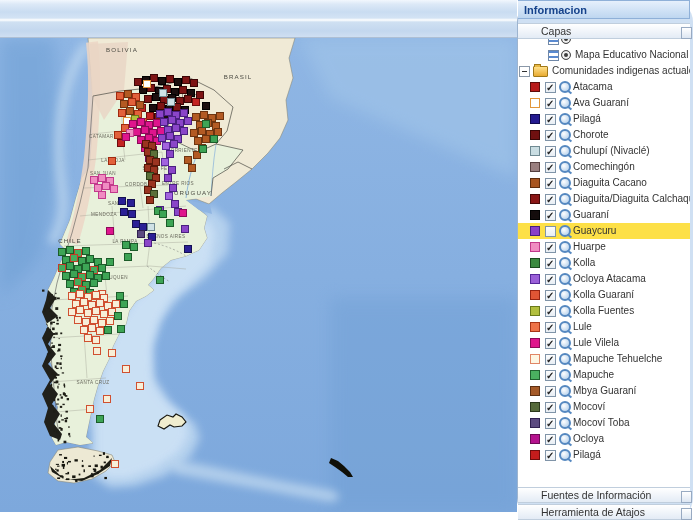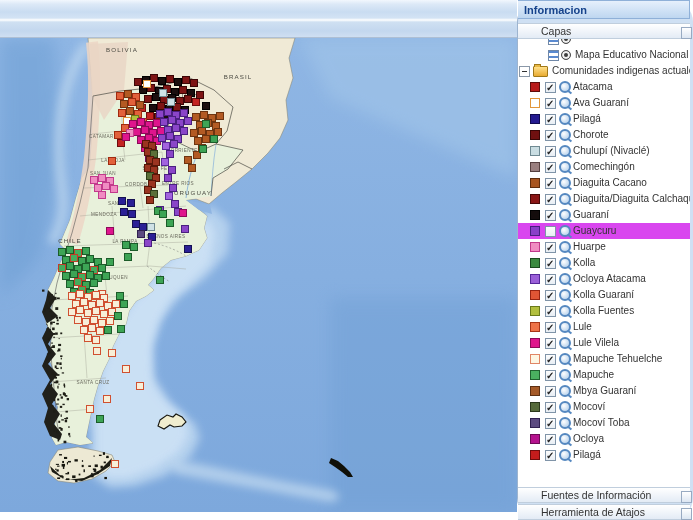--- a/index.html
+++ b/index.html
@@ -23,21 +23,21 @@
   .hdr-sec{position:relative;height:16px;line-height:15px;padding:0 23px;font-size:10.5px;color:#333;
     background:linear-gradient(180deg,#ffffff,#e3ebf5);
     border-top:1px solid #c0cedd;border-bottom:1px solid #c0cedd;box-sizing:border-box;}
   .hdr-btn{position:absolute;right:-2px;top:3px;width:9px;height:10px;border:1px solid #98aac2;
     background:linear-gradient(#fff,#dce6f2);}
   .tree{height:448px;background:#fff;overflow:hidden;position:relative;}
   .trow{height:16px;line-height:16px;white-space:nowrap;display:flex;align-items:center;}
   .trow.clip{height:8px;overflow:hidden;}
   .trow.clip .ticons{margin-top:-8px;}
   .ticons{display:flex;align-items:center;}
-  .sel{background:#d946ef;}
+  .sel{background:#fde047;}
   .sw{width:8px;height:8px;flex:0 0 8px;margin-left:12px;margin-right:5px;border:1px solid #444;}
   .cb{width:11px;height:11px;flex:0 0 11px;margin-right:3px;border:1px solid #8094a8;
     background:linear-gradient(180deg,#fdfdfd,#e8eef4);position:relative;box-sizing:border-box;}
   .cb.checked::after{content:"\2713";position:absolute;left:0px;top:-3px;font-size:10px;font-weight:bold;color:#222;}
   .mag{width:8px;height:8px;flex:0 0 8px;border:2px solid #5588c0;border-radius:50%;
     background:radial-gradient(circle at 35% 35%,#ffffff,#a8c8e8);position:relative;margin-right:2px;}
   .mag::after{content:"";position:absolute;width:5px;height:2px;background:#5588c0;
     right:-3px;bottom:-2px;transform:rotate(40deg);}
   .lbl{color:#333;}
   .minusbox{width:9px;height:9px;flex:0 0 9px;margin-left:1px;margin-right:3px;border:1px solid #8a98a8;

